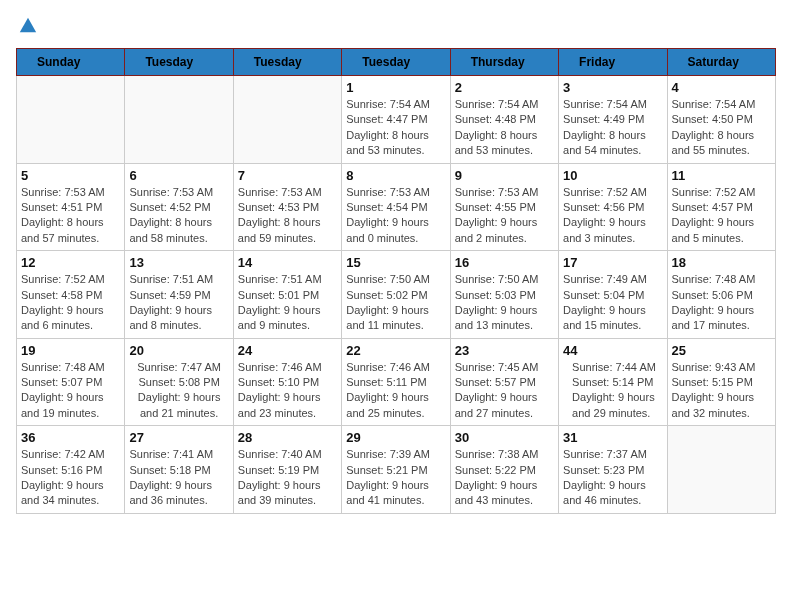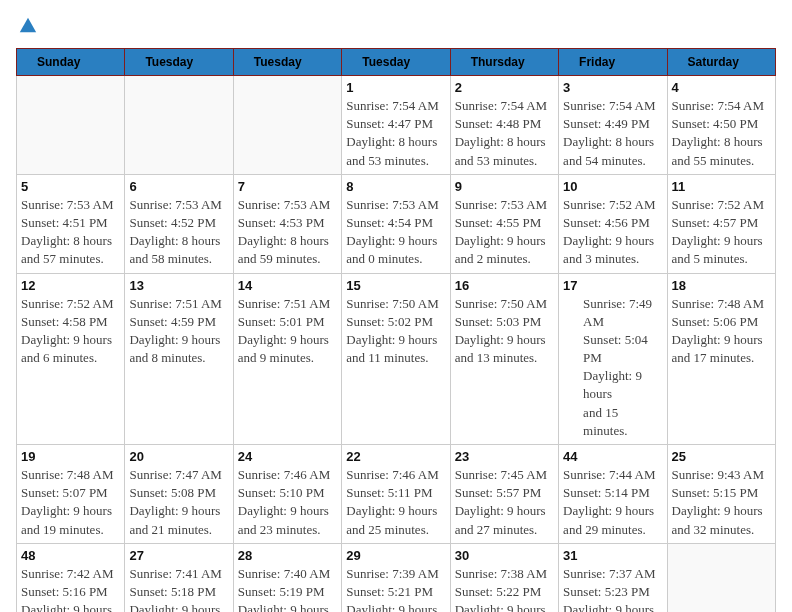--- a/index.html
+++ b/index.html
@@ -73,24 +73,23 @@
     tbody tr td.empty {
       background: #f9f9f9;
     }
     .day-number {
       font-size: 13px;
       font-weight: bold;
       color: #111;
       margin-bottom: 2px;
     }
     .day-info {
-      font-size: 13px;
+      font-size: 11px;
       color: #444;
       line-height: 1.4;
-      font-family: Liberation Serif, serif;
     }
   </style>
 </head>
 <body>
 
 <div class="header">
   <div class="logo">
     <div class="logo-text">
       <span class="logo-general"></span>
       <svg class="logo-icon" viewBox="0 0 22 22">
@@ -235,21 +234,21 @@
         </td>
         <td>
           <div class="day-number">16</div>
           <div class="day-info" style="white-space: pre-line;">Sunrise: 7:50 AM
 Sunset: 5:03 PM
 Daylight: 9 hours
 and 13 minutes.</div>
         </td>
         <td>
           <div class="day-number">17</div>
-          <div class="day-info" style="white-space: pre-line; margin-left: 20px;">Sunrise: 7:49 AM
+          <div class="day-info" style="white-space: pre-line;">Sunrise: 7:49 AM
 Sunset: 5:04 PM
 Daylight: 9 hours
 and 15 minutes.</div>
         </td>
         <td>
           <div class="day-number">18</div>
           <div class="day-info" style="white-space: pre-line;">Sunrise: 7:48 AM
 Sunset: 5:06 PM
 Daylight: 9 hours
 and 17 minutes.</div>
@@ -258,21 +257,21 @@
       <tr>
         <td>
           <div class="day-number">19</div>
           <div class="day-info" style="white-space: pre-line;">Sunrise: 7:48 AM
 Sunset: 5:07 PM
 Daylight: 9 hours
 and 19 minutes.</div>
         </td>
         <td>
           <div class="day-number">20</div>
-          <div class="day-info" style="white-space: pre-line;">Sunrise: 7:47 AM
+          <div class="day-info" style="white-space: pre-line; text-align: center;">Sunrise: 7:47 AM
 Sunset: 5:08 PM
 Daylight: 9 hours
 and 21 minutes.</div>
         </td>
         <td>
           <div class="day-number">24</div>
           <div class="day-info" style="white-space: pre-line;">Sunrise: 7:46 AM
 Sunset: 5:10 PM
 Daylight: 9 hours
 and 23 minutes.</div>
@@ -286,36 +285,36 @@
         </td>
         <td>
           <div class="day-number">23</div>
           <div class="day-info" style="white-space: pre-line;">Sunrise: 7:45 AM
 Sunset: 5:57 PM
 Daylight: 9 hours
 and 27 minutes.</div>
         </td>
         <td>
           <div class="day-number">44</div>
-          <div class="day-info" style="white-space: pre-line;">Sunrise: 7:44 AM
+          <div class="day-info" style="white-space: pre-line; margin-left: 9px;">Sunrise: 7:44 AM
 Sunset: 5:14 PM
 Daylight: 9 hours
 and 29 minutes.</div>
         </td>
         <td>
           <div class="day-number">25</div>
           <div class="day-info" style="white-space: pre-line;">Sunrise: 9:43 AM
 Sunset: 5:15 PM
 Daylight: 9 hours
 and 32 minutes.</div>
         </td>
       </tr>
       <tr>
         <td>
-          <div class="day-number">48</div>
+          <div class="day-number">36</div>
           <div class="day-info" style="white-space: pre-line;">Sunrise: 7:42 AM
 Sunset: 5:16 PM
 Daylight: 9 hours
 and 34 minutes.</div>
         </td>
         <td>
           <div class="day-number">27</div>
           <div class="day-info" style="white-space: pre-line;">Sunrise: 7:41 AM
 Sunset: 5:18 PM
 Daylight: 9 hours

